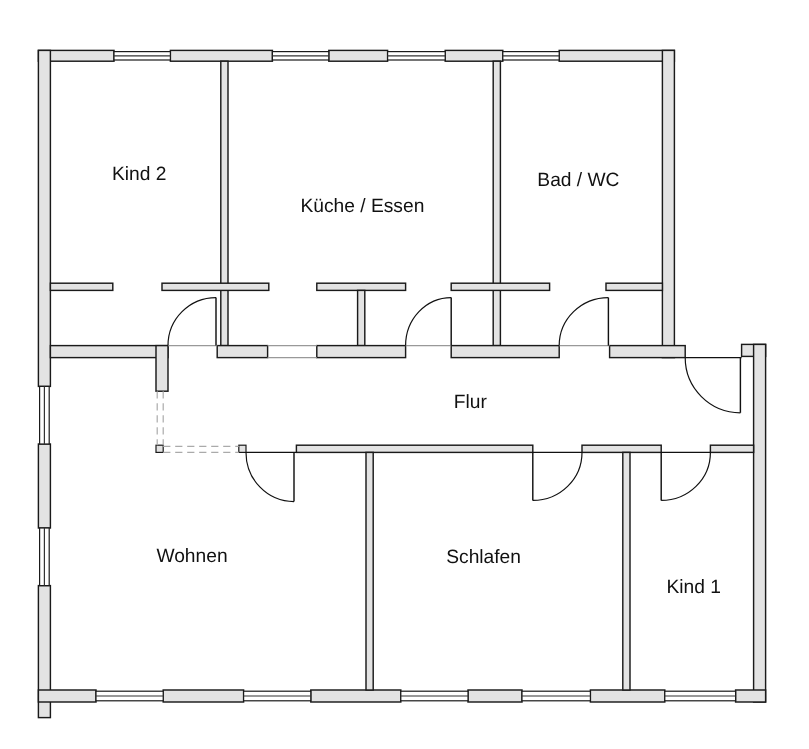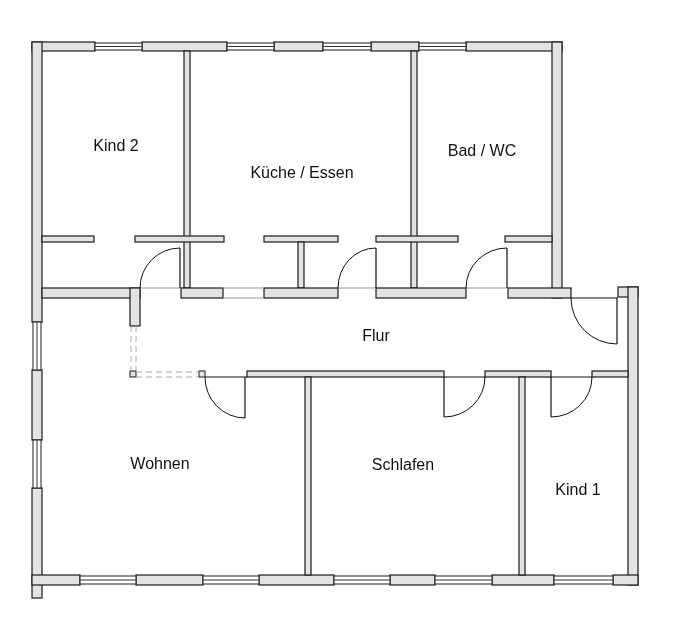--- a/index.html
+++ b/index.html
@@ -188,16 +188,16 @@
     <g>
       <line class="door-leaf" x1="551" y1="377" x2="551" y2="417"></line>
       <path class="door-arc" d="M592 377 A41 40 0 0 1 551 417"></path>
     </g>
   </g>
 </svg>
 
 <div class="room-label" style="left:116px;top:146px;">Kind 2</div>
 <div class="room-label" style="left:302px;top:153px;margin-top:20px;">Küche / Essen</div>
 <div class="room-label" style="left:482px;top:151px;">Bad / WC</div>
-<div class="room-label" style="left:376px;top:336px;">Flur</div>
+<div class="room-label" style="left:392px;top:336px;">Flur</div>
 <div class="room-label" style="left:160px;top:464px;">Wohnen</div>
 <div class="room-label" style="left:403px;top:465px;text-align:right;">Schlafen</div>
 <div class="room-label" style="left:578px;top:490px;">Kind 1</div>
 
 </body></html>

